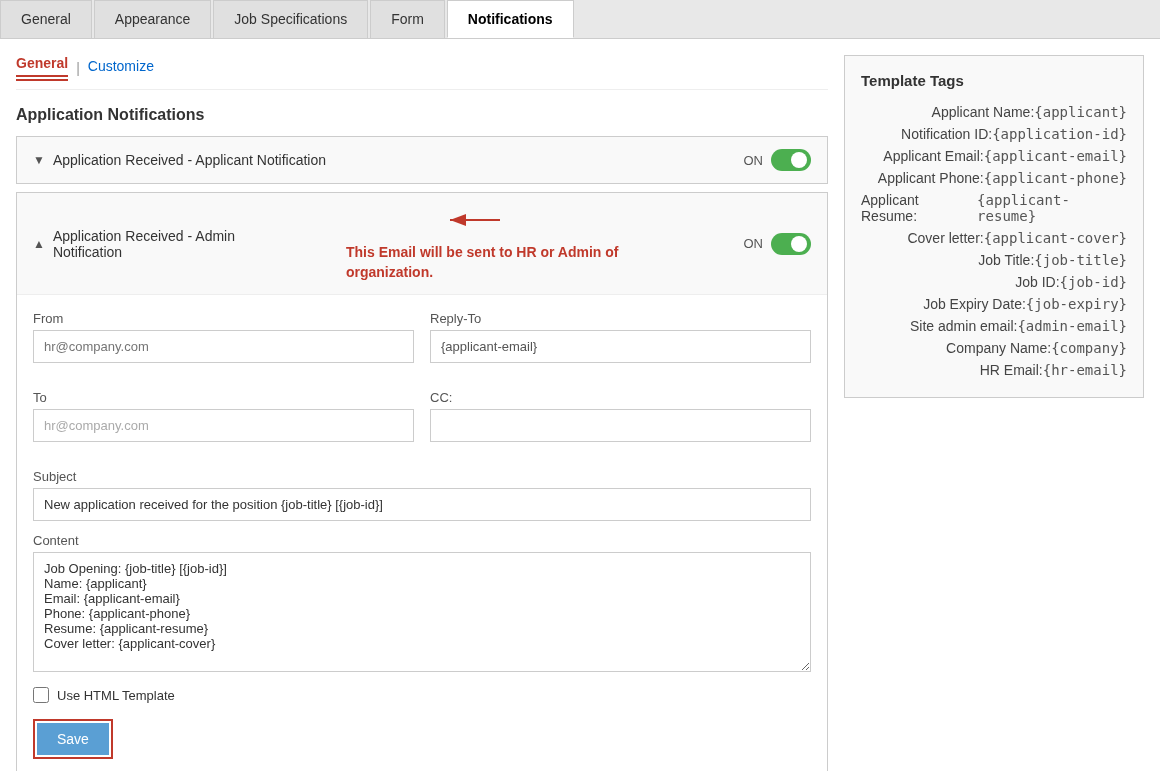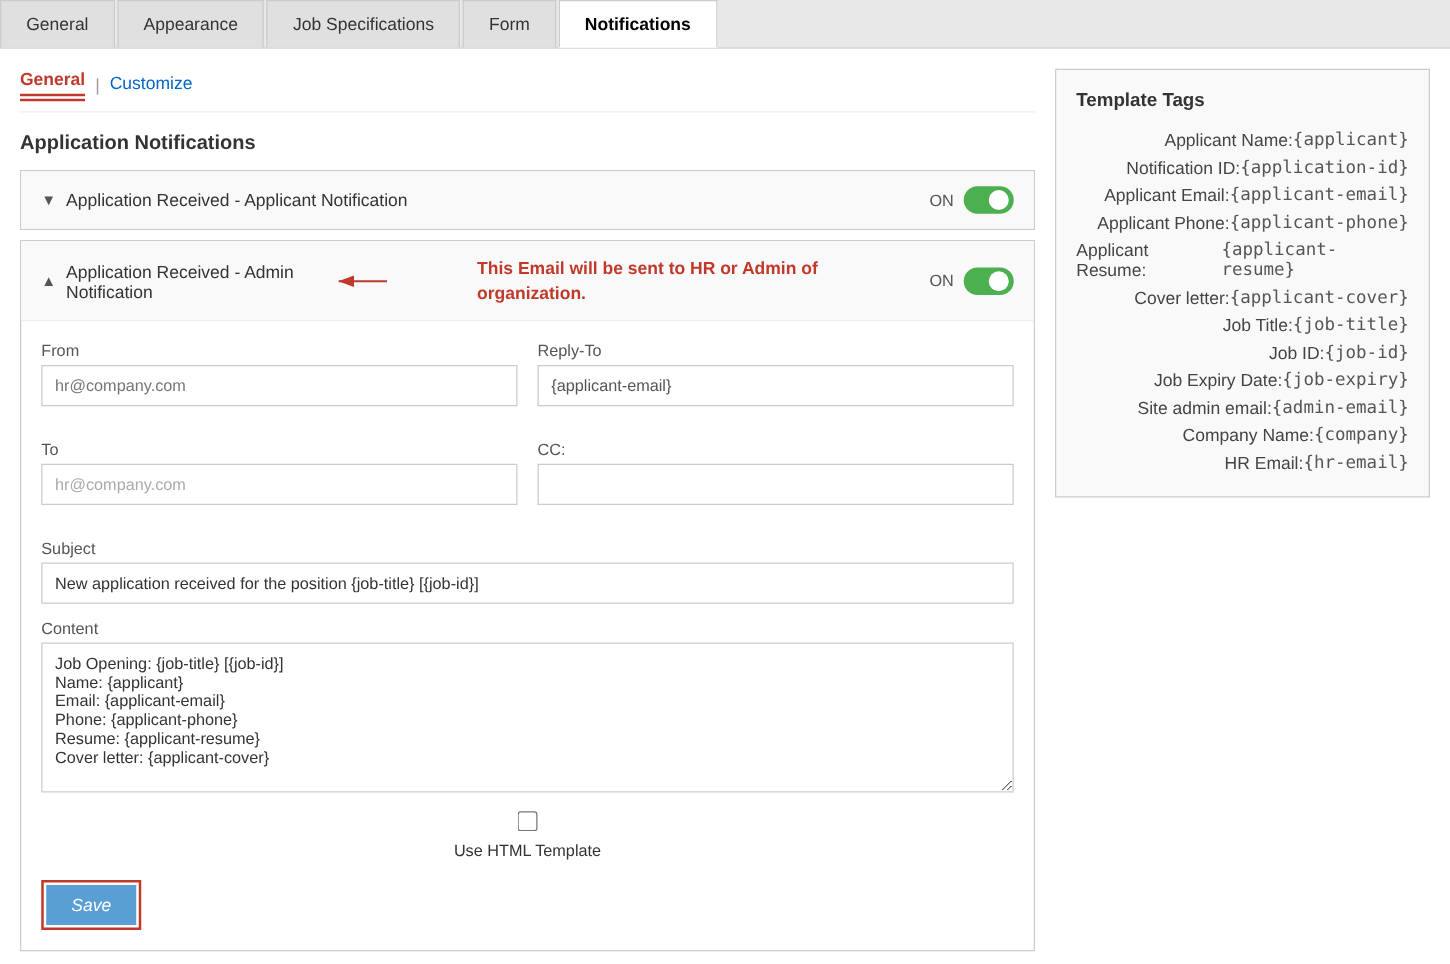--- a/index.html
+++ b/index.html
@@ -196,40 +196,38 @@
       font-family: Arial, sans-serif;
       resize: vertical;
     }
 
     
     .checkbox-row {
       display: flex;
       align-items: center;
       gap: 8px;
       margin-bottom: 16px;
-      flex-direction: column;
     }
     .checkbox-row input[type="checkbox"] { width: 16px; height: 16px; cursor: pointer; }
     .checkbox-row label { font-size: 13px; color: #333; cursor: pointer; }
 
     
     .save-button-wrapper {
       display: inline-block;
       border: 2px solid #c0392b;
       padding: 2px;
     }
     .save-button {
       background: #5a9fd4;
       color: white;
       border: none;
       padding: 8px 20px;
       font-size: 14px;
       cursor: pointer;
       font-family: Arial, sans-serif;
-      font-style: italic;
     }
 
     
     .template-tags-panel {
       border: 1px solid #ccc;
       background: #f9f9f9;
       padding: 16px;
     }
     .template-tags-title {
       font-size: 15px;
@@ -291,21 +289,21 @@
     </div>
 
     <div class="notif-panel">
       <div class="notif-header">
         <div class="notif-header-left">
           <span class="arrow-indicator">▲</span>
           <span>Application Received - Admin Notification</span>
         </div>
         <div style="display:flex;align-items:center;gap:80px;">
 
-          <div style="display:flex;align-items:center;gap:8px;">
+          <div style="display:flex;align-items:center;gap:8px;flex-direction:column;">
             <svg width="60" height="30" viewBox="0 0 60 30">
               <defs>
                 <marker id="arrowhead" markerWidth="8" markerHeight="6" refX="8" refY="3" orient="auto">
                   <polygon points="0 0, 8 3, 0 6" fill="#c0392b"></polygon>
                 </marker>
               </defs>
               <line x1="55" y1="15" x2="5" y2="15" stroke="#c0392b" stroke-width="2" marker-end="url(#arrowhead)"></line>
             </svg>
             <span class="annotation-text">This Email will be sent to HR or Admin of organization.</span>
           </div>

